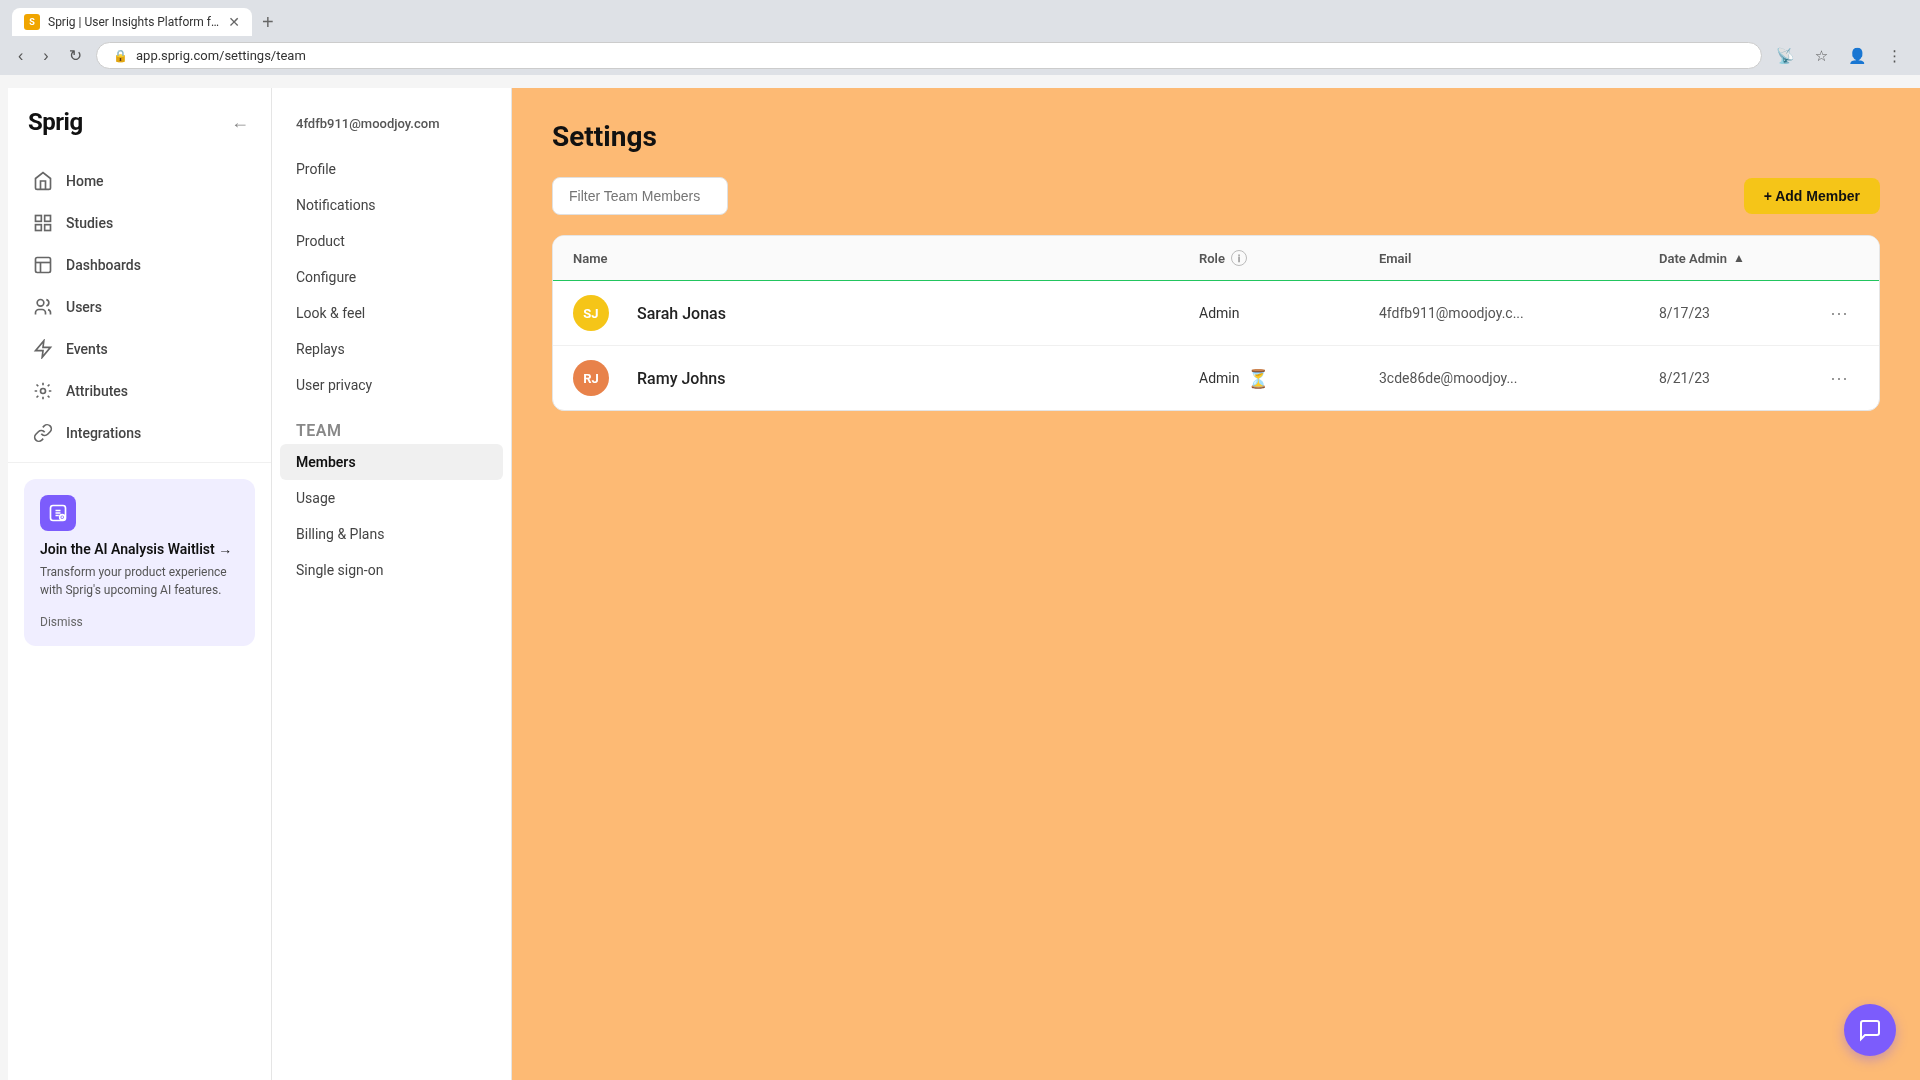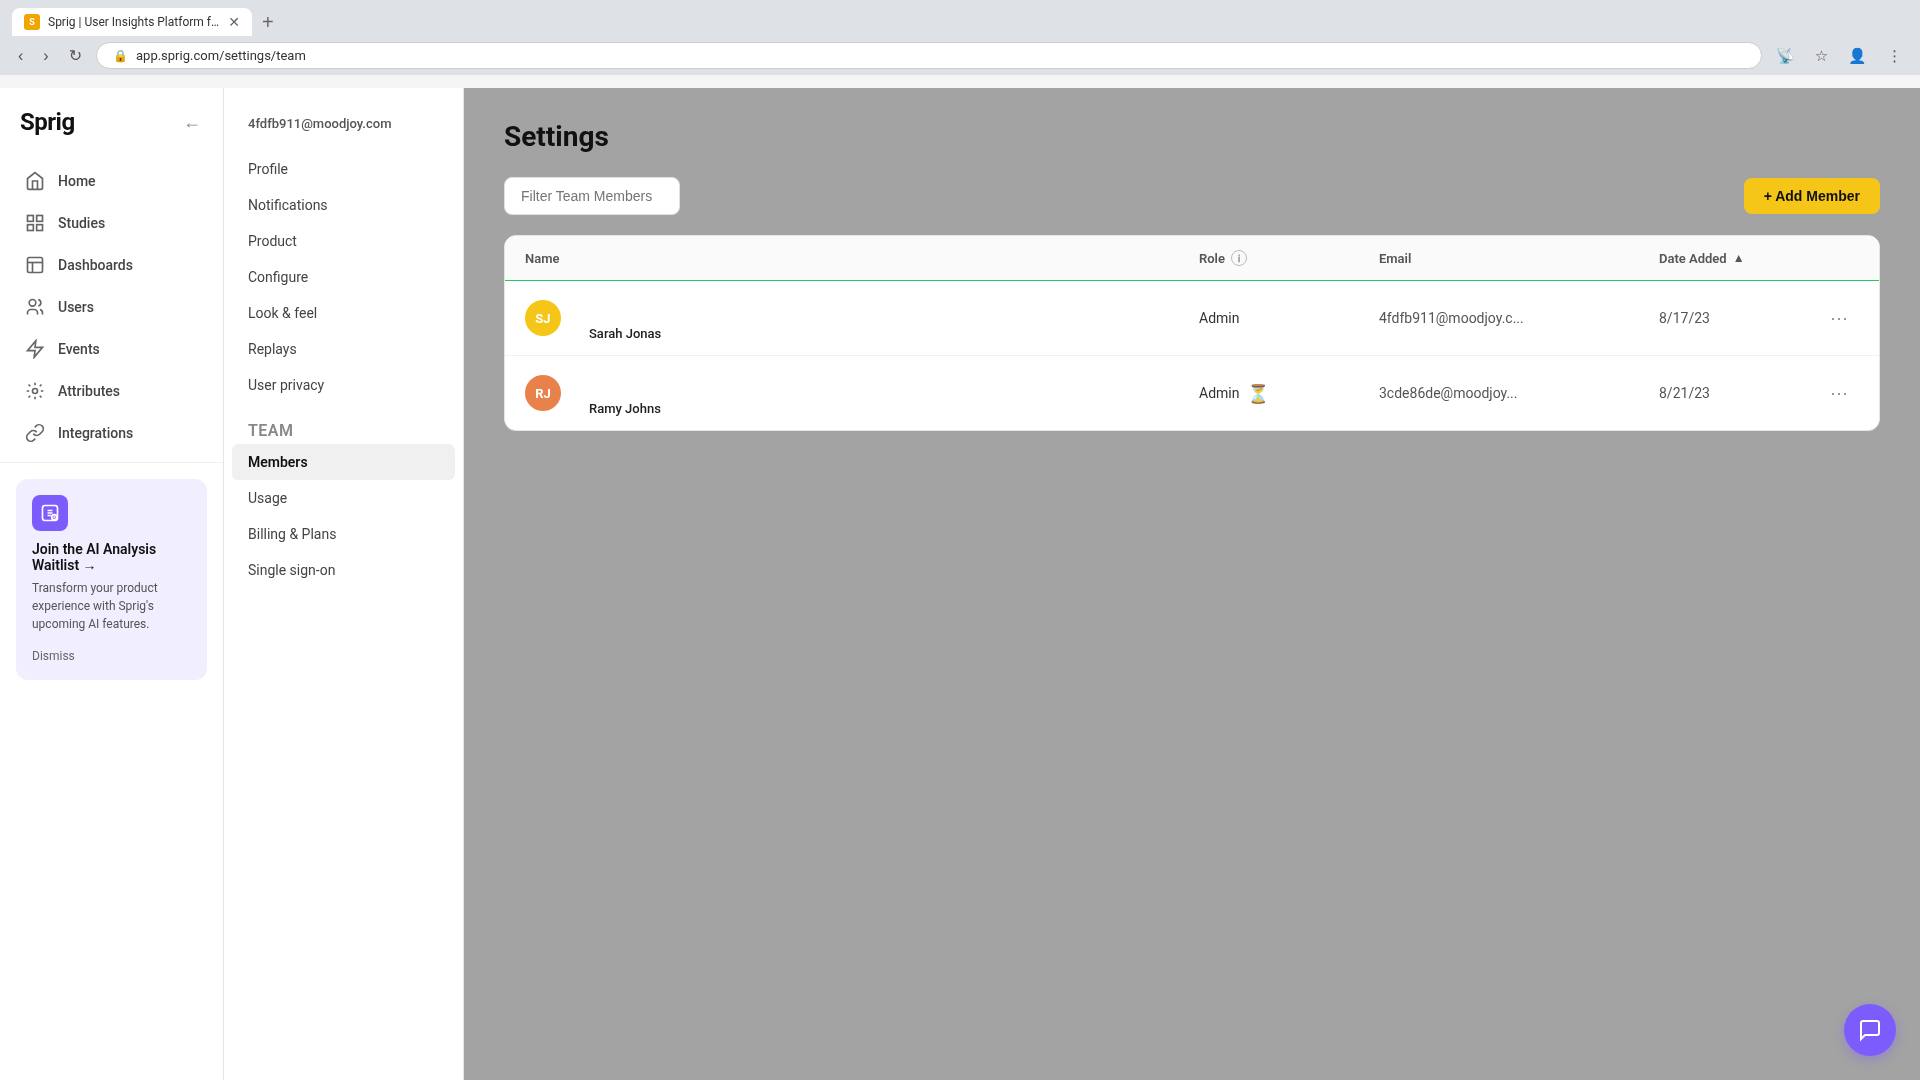--- a/index.html
+++ b/index.html
@@ -18,21 +18,21 @@
     .address-bar { flex: 1; background: #fff; border: 1px solid #ccc; border-radius: 20px; padding: 5px 16px; font-size: 13px; color: #333; display: flex; align-items: center; gap: 8px; }
     .address-bar .lock-icon { color: #555; font-size: 12px; }
     .address-text { flex: 1; }
     .nav-actions { display: flex; align-items: center; gap: 8px; }
     .nav-action-btn { background: none; border: none; color: #555; font-size: 15px; cursor: pointer; padding: 4px 6px; border-radius: 4px; }
 
     
     .app-wrapper { display: flex; width: 1920px; height: 1080px; padding-top: 88px; }
 
     
-    .sidebar { width: 224px; background: #fff; border-right: 1px solid #e5e5e5; display: flex; flex-direction: column; height: 100%; overflow: hidden; position: relative; flex-shrink: 0; }
+    .sidebar { width: 264px; background: #fff; border-right: 1px solid #e5e5e5; display: flex; flex-direction: column; height: 100%; overflow: hidden; position: relative; flex-shrink: 0; margin-left: 8px; }
     .sidebar-scroll { overflow-y: auto; overflow-x: hidden; }
     .sidebar-scroll::-webkit-scrollbar { width: 6px; }
     .sidebar-scroll::-webkit-scrollbar-thumb { background: #ddd; border-radius: 3px; }
     .sidebar-header { display: flex; align-items: center; justify-content: space-between; padding: 20px 20px 16px; }
     .logo { font-size: 24px; font-weight: 700; color: #111; letter-spacing: -0.5px; }
     .collapse-btn { background: none; border: none; color: #888; cursor: pointer; font-size: 18px; padding: 2px; }
     .sidebar-nav { padding: 8px 12px; flex: 1; }
     .nav-item { display: flex; align-items: center; gap: 12px; padding: 10px 12px; border-radius: 8px; cursor: pointer; color: #444; font-size: 14px; font-weight: 500; transition: background 0.15s; }
     .nav-item .nav-icon { width: 22px; height: 22px; display: flex; align-items: center; justify-content: center; color: #666; }
     .sidebar-footer { padding: 16px; border-top: 1px solid #f0f0f0; }
@@ -48,40 +48,40 @@
     .settings-sidebar::-webkit-scrollbar-thumb { background: #ddd; border-radius: 2px; }
     .settings-scrollbar { position: absolute; right: 0; top: 0; width: 4px; }
     .settings-scroll-thumb { position: absolute; right: 0; top: 4px; width: 4px; height: 60%; background: #c8c8c8; border-radius: 2px; }
     .settings-nav { padding: 16px 0; }
     .settings-user { padding: 12px 24px; font-size: 13px; color: #555; font-weight: 500; margin-bottom: 8px; }
     .settings-item { display: block; padding: 10px 24px; font-size: 14px; color: #444; cursor: pointer; text-decoration: none; transition: background 0.15s; }
     .settings-item.active { background: #f0f0f0; font-weight: 600; color: #111; border-radius: 6px; margin: 0 8px; padding: 10px 16px; }
     .settings-section { padding: 10px 24px 4px; font-size: 16px; font-weight: 600; color: #888; text-transform: uppercase; letter-spacing: 0.5px; margin-top: 8px; }
 
     
-    .main-content { flex: 1; background: #a3a3a3; overflow-y: auto; padding: 32px 40px; }
+    .main-content { flex: 1; background: #fdba74; overflow-y: auto; padding: 32px 40px; }
     .page-title { font-size: 28px; font-weight: 700; color: #111; margin-bottom: 24px; }
     .content-toolbar { display: flex; align-items: center; justify-content: space-between; margin-bottom: 20px; }
     .filter-input { background: #fff; border: 1px solid #e0e0e0; border-radius: 8px; padding: 10px 16px; font-size: 14px; color: #999; width: 176px; outline: none; }
     .add-member-btn { background: #f5c518; color: #111; border: none; border-radius: 8px; padding: 10px 20px; font-size: 14px; font-weight: 600; cursor: pointer; display: flex; align-items: center; gap: 8px; }
 
     
     .members-table { background: #fff; border: 1px solid #e5e5e5; border-radius: 12px; overflow: hidden; }
     .table-header { display: grid; grid-template-columns: 1fr 180px 280px 160px 40px; padding: 14px 20px; border-bottom: 1px solid #22c55e; background: #fafafa; }
     .table-header-cell { font-size: 13px; font-weight: 600; color: #555; display: flex; align-items: center; gap: 6px; }
     .table-header-cell.sortable { cursor: pointer; }
     .info-icon { display: inline-flex; align-items: center; justify-content: center; width: 16px; height: 16px; border: 1px solid #bbb; border-radius: 50%; font-size: 10px; color: #888; cursor: pointer; }
     .sort-icon { color: #555; font-size: 12px; }
     .table-row { display: grid; grid-template-columns: 1fr 180px 280px 160px 40px; padding: 14px 20px; border-bottom: 1px solid #f0f0f0; align-items: center; }
     .table-row:last-child { border-bottom: none; }
     .member-cell { display: flex; align-items: center; gap: 28px; }
     .avatar { width: 36px; height: 36px; border-radius: 50%; display: flex; align-items: center; justify-content: center; font-size: 13px; font-weight: 700; color: #fff; flex-shrink: 0; }
     .avatar.sj { background: #f5c518; }
     .avatar.rj { background: #e8824a; }
-    .member-name { font-size: 13px; color: #222; font-weight: 500; margin-top: 31px; }
+    .member-name { font-size: 16px; color: #222; font-weight: 500; }
     .role-cell { font-size: 14px; color: #333; display: flex; align-items: center; gap: 8px; }
     .pending-icon { color: #f5c518; font-size: 18px; }
     .email-cell { font-size: 14px; color: #555; }
     .date-cell { font-size: 14px; color: #555; }
     .actions-cell { display: flex; align-items: center; justify-content: center; }
     .more-btn { background: none; border: none; color: #888; font-size: 18px; cursor: pointer; padding: 4px 8px; border-radius: 4px; }
 
     
     .chat-button { position: fixed; bottom: 24px; right: 24px; width: 52px; height: 52px; background: #7c5cfc; border-radius: 50%; display: flex; align-items: center; justify-content: center; cursor: pointer; box-shadow: 0 4px 12px rgba(124,92,252,0.4); }
 
@@ -256,21 +256,21 @@
           <span>Name</span>
         </div>
         <div class="table-header-cell">
           <span>Role</span>
           <span class="info-icon">ℹ</span>
         </div>
         <div class="table-header-cell">
           <span>Email</span>
         </div>
         <div class="table-header-cell sortable">
-          <span>Date Added</span>
+          <span>Date Admin</span>
           <span class="sort-icon">▲</span>
         </div>
         <div class="table-header-cell"></div>
       </div>
 
       <div class="table-row">
         <div class="member-cell">
           <div class="avatar sj">SJ</div>
           <span class="member-name">Sarah Jonas</span>
         </div>

